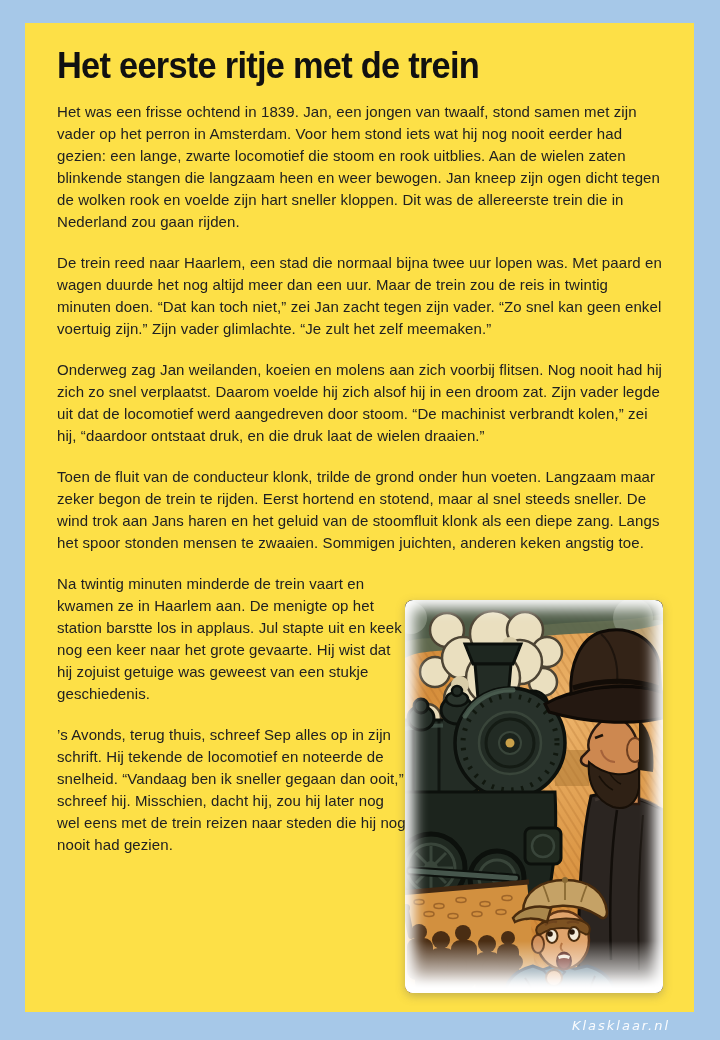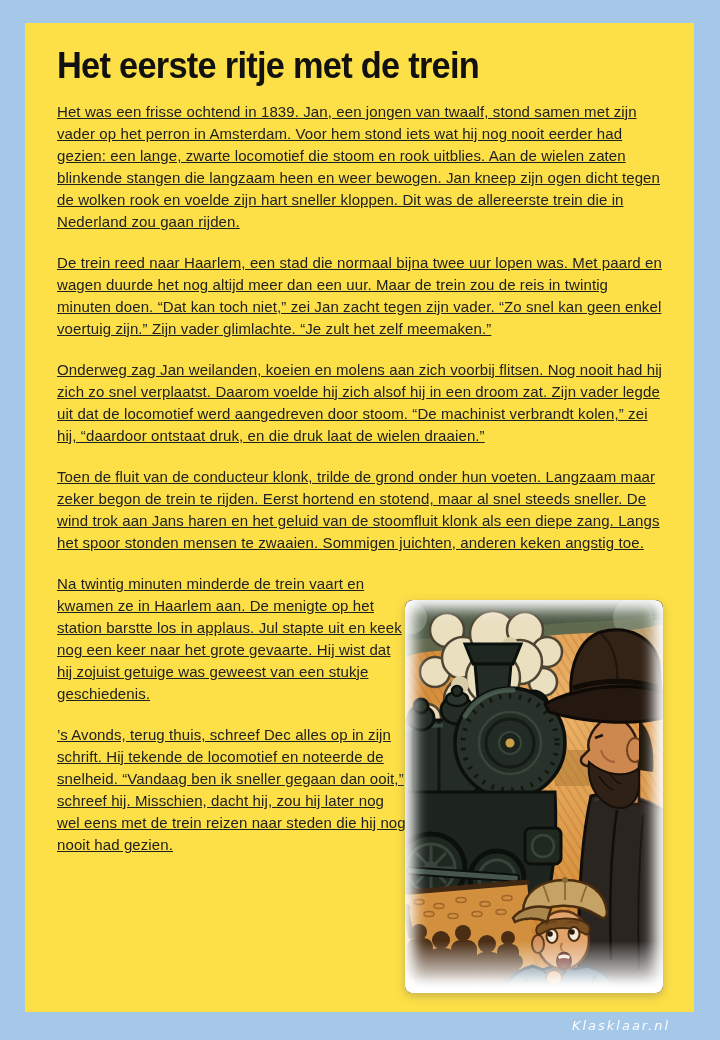--- a/index.html
+++ b/index.html
@@ -14,21 +14,20 @@
     padding:22px 31px 0 32px;
   }
   h1.title{
     margin:0 0 13px 0;font-size:37px;line-height:42px;font-weight:700;
     letter-spacing:-0.8px;color:#111111;
     transform:scaleX(0.93);transform-origin:left top;white-space:nowrap;
   }
   p.para{
     margin:14px 0 19px 0;font-size:15px;line-height:22px;color:#212121;
     letter-spacing:0.1px;
-    text-decoration:underline;
   }
   p.narrow{width:352px;}
   .illustration{
     position:absolute;left:380px;top:577px;width:258px;height:393px;
     border-radius:8px;overflow:hidden;
     box-shadow:0 3px 10px rgba(90,90,90,.35);
     background:#d8913e;
   }
   .illu-fade{
     position:absolute;left:0;bottom:0;width:100%;height:52px;
@@ -53,21 +52,21 @@
 <div class="canvas">
   <div class="page">
 
     <h1 class="title">Het eerste ritje met de trein</h1>
 
     <p class="para">Het was een frisse ochtend in 1839. Jan, een jongen van twaalf, stond samen met zijn vader op het perron in Amsterdam. Voor hem stond iets wat hij nog nooit eerder had gezien: een lange, zwarte locomotief die stoom en rook uitblies. Aan de wielen zaten blinkende stangen die langzaam heen en weer bewogen. Jan kneep zijn ogen dicht tegen de wolken rook en voelde zijn hart sneller kloppen. Dit was de allereerste trein die in Nederland zou gaan rijden.</p>
     <p class="para">De trein reed naar Haarlem, een stad die normaal bijna twee uur lopen was. Met paard en wagen duurde het nog altijd meer dan een uur. Maar de trein zou de reis in twintig minuten doen. “Dat kan toch niet,” zei Jan zacht tegen zijn vader. “Zo snel kan geen enkel voertuig zijn.” Zijn vader glimlachte. “Je zult het zelf meemaken.”</p>
     <p class="para">Onderweg zag Jan weilanden, koeien en molens aan zich voorbij flitsen. Nog nooit had hij zich zo snel verplaatst. Daarom voelde hij zich alsof hij in een droom zat. Zijn vader legde uit dat de locomotief werd aangedreven door stoom. “De machinist verbrandt kolen,” zei hij, “daardoor ontstaat druk, en die druk laat de wielen draaien.”</p>
     <p class="para">Toen de fluit van de conducteur klonk, trilde de grond onder hun voeten. Langzaam maar zeker begon de trein te rijden. Eerst hortend en stotend, maar al snel steeds sneller. De wind trok aan Jans haren en het geluid van de stoomfluit klonk als een diepe zang. Langs het spoor stonden mensen te zwaaien. Sommigen juichten, anderen keken angstig toe.</p>
     <p class="para narrow">Na twintig minuten minderde de trein vaart en kwamen ze in Haarlem aan. De menigte op het station barstte los in applaus. Jul stapte uit en keek nog een keer naar het grote gevaarte. Hij wist dat hij zojuist getuige was geweest van een stukje geschiedenis.</p>
-    <p class="para narrow">’s Avonds, terug thuis, schreef Dec alles op in zijn schrift. Hij tekende de locomotief en noteerde de snelheid. “Vandaag ben ik sneller gegaan dan ooit,” schreef hij. Misschien, dacht hij, zou hij later nog wel eens met de trein reizen naar steden die hij nog nooit had gezien.</p>
+    <p class="para narrow">’s Avonds, terug thuis, schreef Sep alles op in zijn schrift. Hij tekende de locomotief en noteerde de snelheid. “Vandaag ben ik sneller gegaan dan ooit,” schreef hij. Misschien, dacht hij, zou hij later nog wel eens met de trein reizen naar steden die hij nog nooit had gezien.</p>
 
     <div class="illustration">
       <svg viewBox="0 0 258 393" width="258" height="393" xmlns="http://www.w3.org/2000/svg">
         <defs>
           <radialGradient id="sky" cx="62%" cy="28%" r="85%">
             <stop offset="0%" stop-color="#ecb36a"></stop>
             <stop offset="55%" stop-color="#d8913e"></stop>
             <stop offset="100%" stop-color="#c47c2e"></stop>
           </radialGradient>
           <pattern id="hatch" width="7" height="7" patternUnits="userSpaceOnUse" patternTransform="rotate(-32)">

